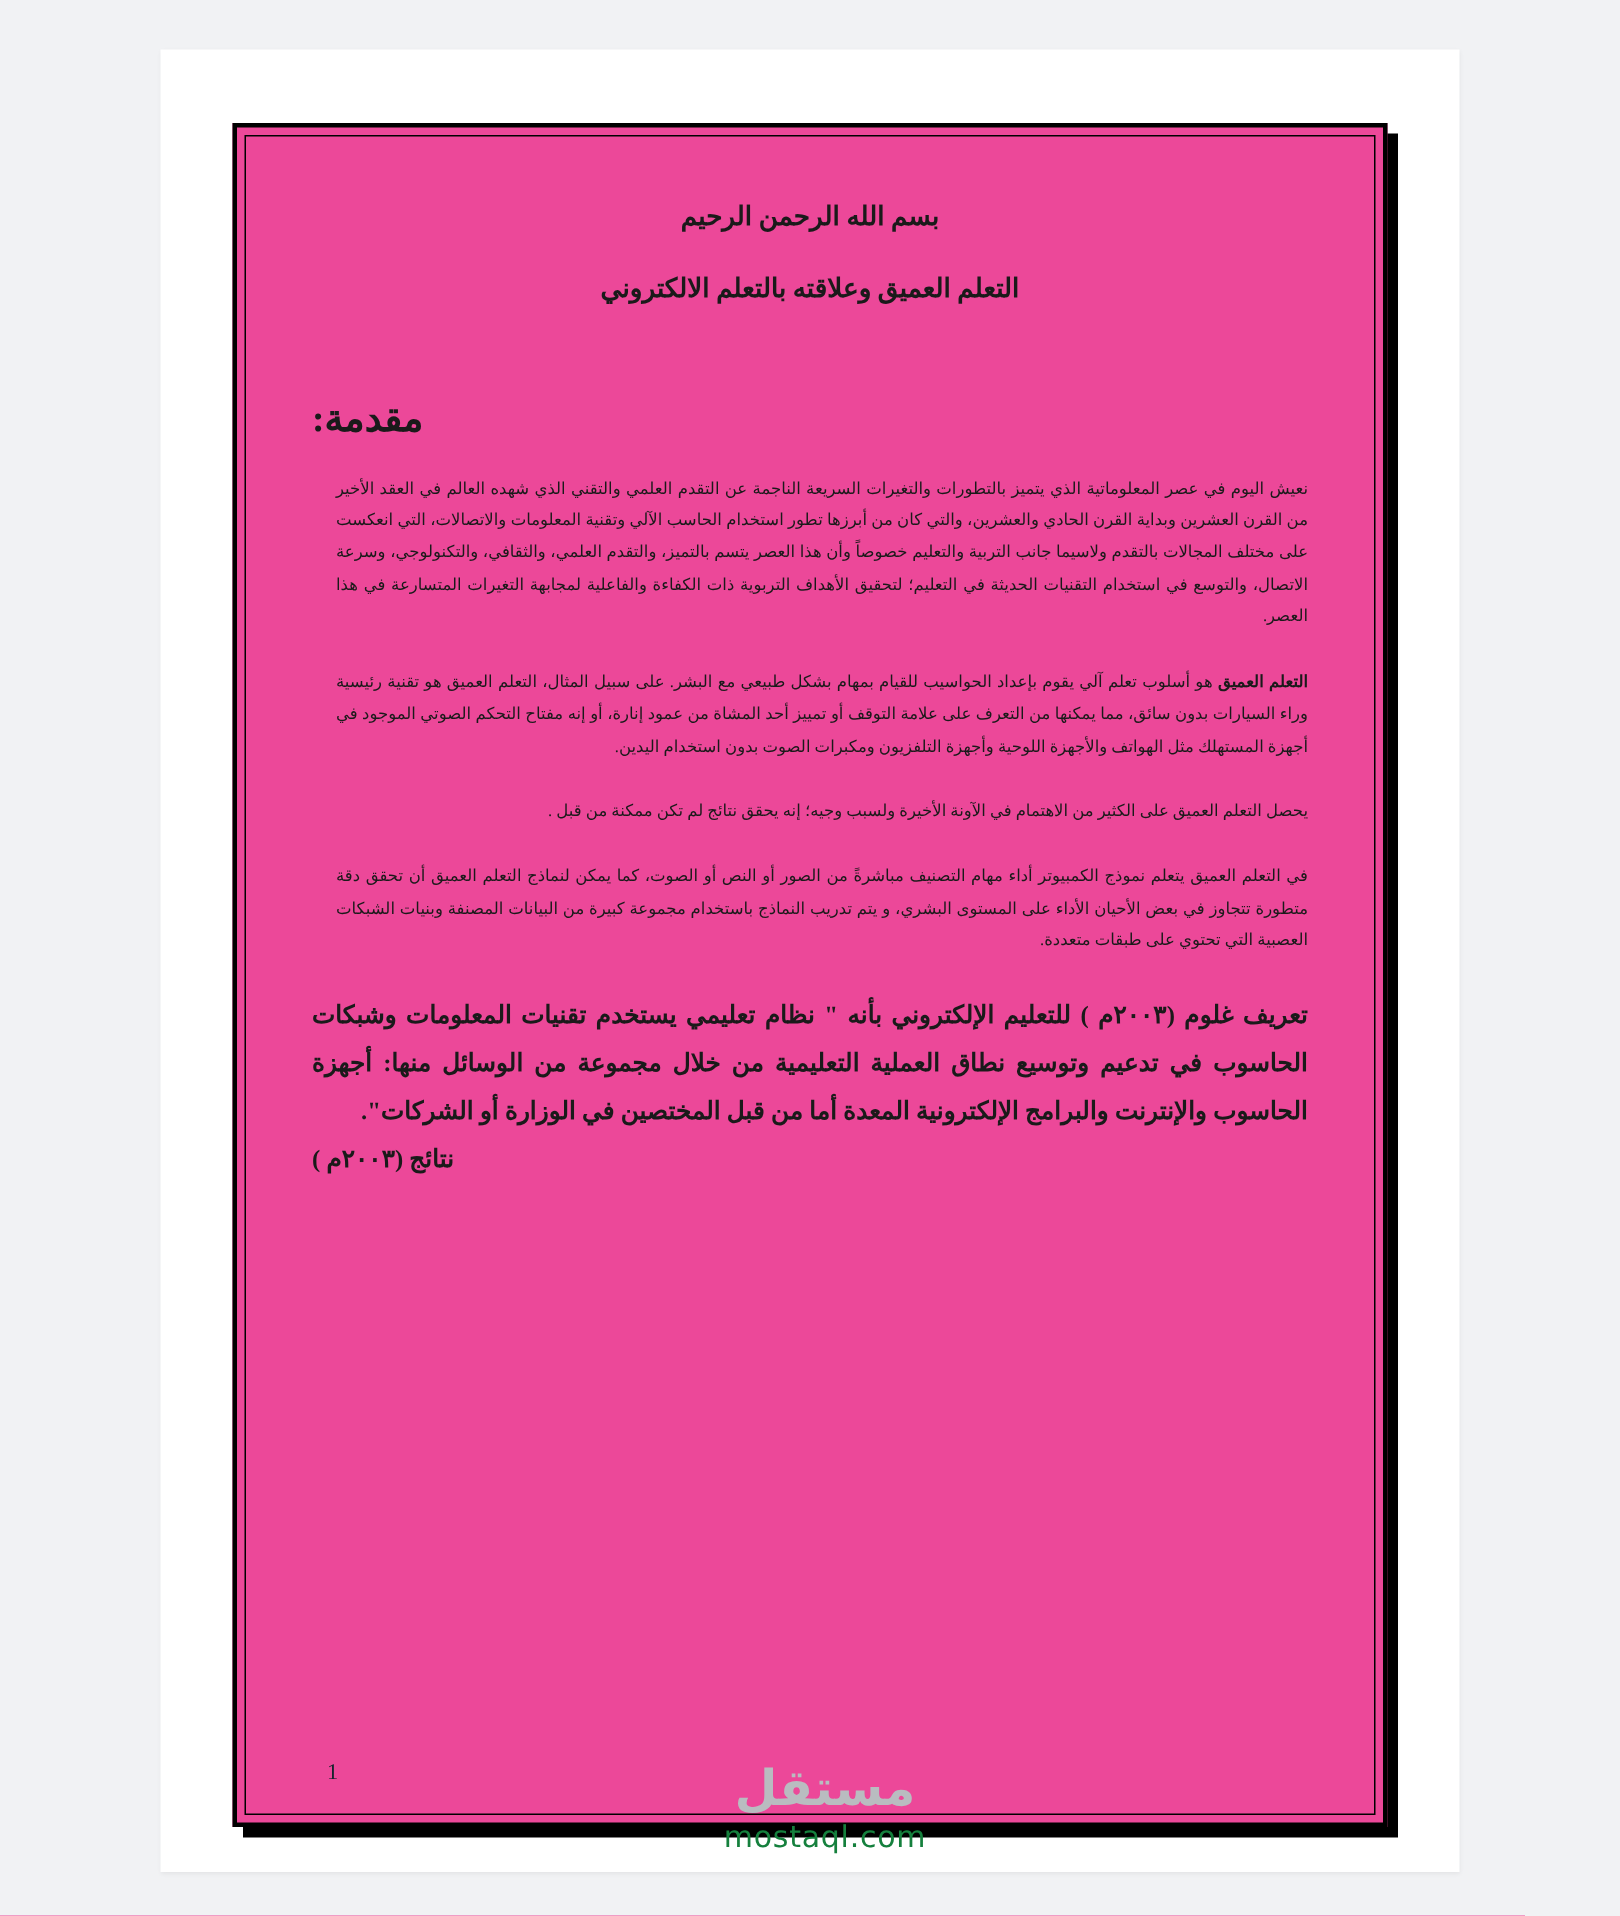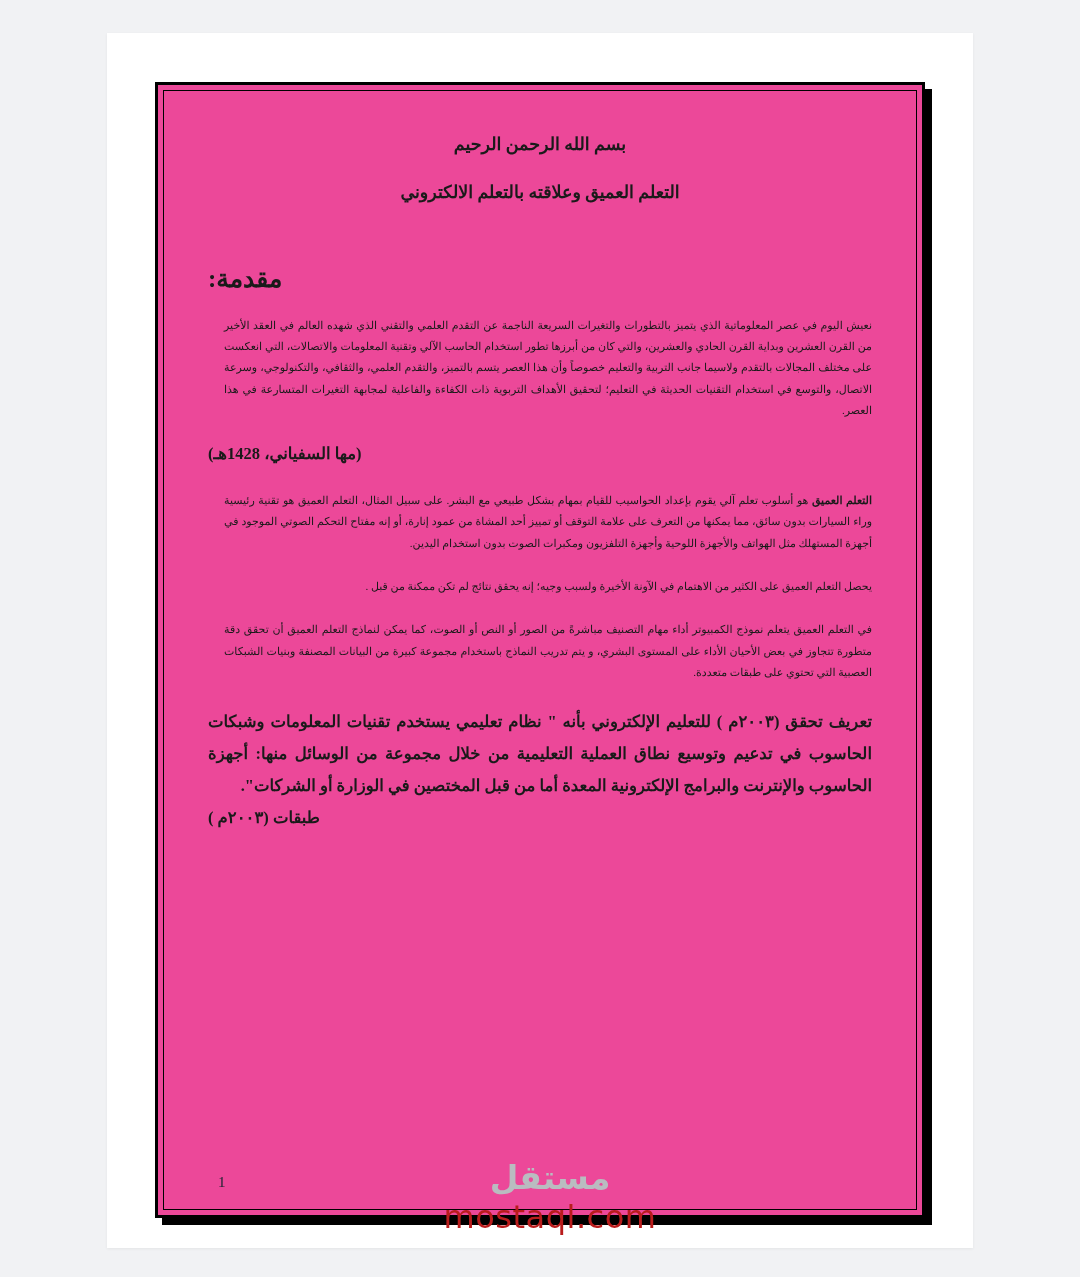--- a/index.html
+++ b/index.html
@@ -138,22 +138,22 @@
     font-size: 33px;
     font-weight: bold;
     color: #b9bcc0;
     direction: rtl;
     letter-spacing: 1px;
     line-height: 1.05;
   }
   .watermark .wm-domain {
     display: block;
     font-family: "DejaVu Sans", "Liberation Sans", sans-serif;
-    font-size: 32px;
-    color: #b91c1c;
+    font-size: 20px;
+    color: #15803d;
     direction: ltr;
     letter-spacing: 0.5px;
     margin-top: 2px;
   }
 </style>
 </head>
 <body>
 
 <div class="paper">
 
@@ -163,29 +163,28 @@
     <div class="content">
 
       <div class="basmala">بسم الله الرحمن الرحيم</div>
 
       <div class="doc-title">التعلم العميق وعلاقته بالتعلم الالكتروني</div>
 
       <div class="section-heading">مقدمة:</div>
 
       <p class="body-par">نعيش اليوم في عصر المعلوماتية الذي يتميز بالتطورات والتغيرات السريعة الناجمة عن التقدم العلمي والتقني الذي شهده العالم في العقد الأخير من القرن العشرين وبداية القرن الحادي والعشرين، والتي كان من أبرزها تطور استخدام الحاسب الآلي وتقنية المعلومات والاتصالات، التي انعكست على مختلف المجالات بالتقدم ولاسيما جانب التربية والتعليم خصوصاً وأن هذا العصر يتسم بالتميز، والتقدم العلمي، والثقافي، والتكنولوجي، وسرعة الاتصال، والتوسع في استخدام التقنيات الحديثة في التعليم؛ لتحقيق الأهداف التربوية ذات الكفاءة والفاعلية لمجابهة التغيرات المتسارعة في هذا العصر.</p>
 
-      <p class="citation">(مها السفياني، 1428هـ)</p>
 
       <p class="body-par"><b class="lead">التعلم العميق</b><span> هو أسلوب تعلم آلي يقوم بإعداد الحواسيب للقيام بمهام بشكل طبيعي مع البشر. على سبيل المثال، التعلم العميق هو تقنية رئيسية وراء السيارات بدون سائق، مما يمكنها من التعرف على علامة التوقف أو تمييز أحد المشاة من عمود إنارة، أو إنه مفتاح التحكم الصوتي الموجود في أجهزة المستهلك مثل الهواتف والأجهزة اللوحية وأجهزة التلفزيون ومكبرات الصوت بدون استخدام اليدين.</span></p>
 
       <p class="body-par">يحصل التعلم العميق على الكثير من الاهتمام في الآونة الأخيرة ولسبب وجيه؛ إنه يحقق نتائج لم تكن ممكنة من قبل .</p>
 
       <p class="body-par">في التعلم العميق يتعلم نموذج الكمبيوتر أداء مهام التصنيف مباشرةً من الصور أو النص أو الصوت، كما يمكن لنماذج التعلم العميق أن تحقق دقة متطورة تتجاوز في بعض الأحيان الأداء على المستوى البشري، و يتم تدريب النماذج باستخدام مجموعة كبيرة من البيانات المصنفة وبنيات الشبكات العصبية التي تحتوي على طبقات متعددة.</p>
 
-      <p class="definition"><span>تعريف تحقق (٢٠٠٣م ) للتعليم الإلكتروني بأنه</span><span> " نظام تعليمي يستخدم تقنيات المعلومات وشبكات الحاسوب في تدعيم وتوسيع نطاق العملية التعليمية من خلال مجموعة من الوسائل منها: أجهزة الحاسوب والإنترنت والبرامج الإلكترونية المعدة أما من قبل المختصين في الوزارة أو الشركات".</span><span class="trailing">طبقات (٢٠٠٣م )</span></p>
+      <p class="definition"><span>تعريف غلوم (٢٠٠٣م ) للتعليم الإلكتروني بأنه</span><span> " نظام تعليمي يستخدم تقنيات المعلومات وشبكات الحاسوب في تدعيم وتوسيع نطاق العملية التعليمية من خلال مجموعة من الوسائل منها: أجهزة الحاسوب والإنترنت والبرامج الإلكترونية المعدة أما من قبل المختصين في الوزارة أو الشركات".</span><span class="trailing">نتائج (٢٠٠٣م )</span></p>
 
     </div>
 
     <div class="page-number">1</div>
   </div>
 
   <div class="watermark">
     <span class="wm-logo">مستقل</span>
     <span class="wm-domain">mostaql.com</span>
   </div>

